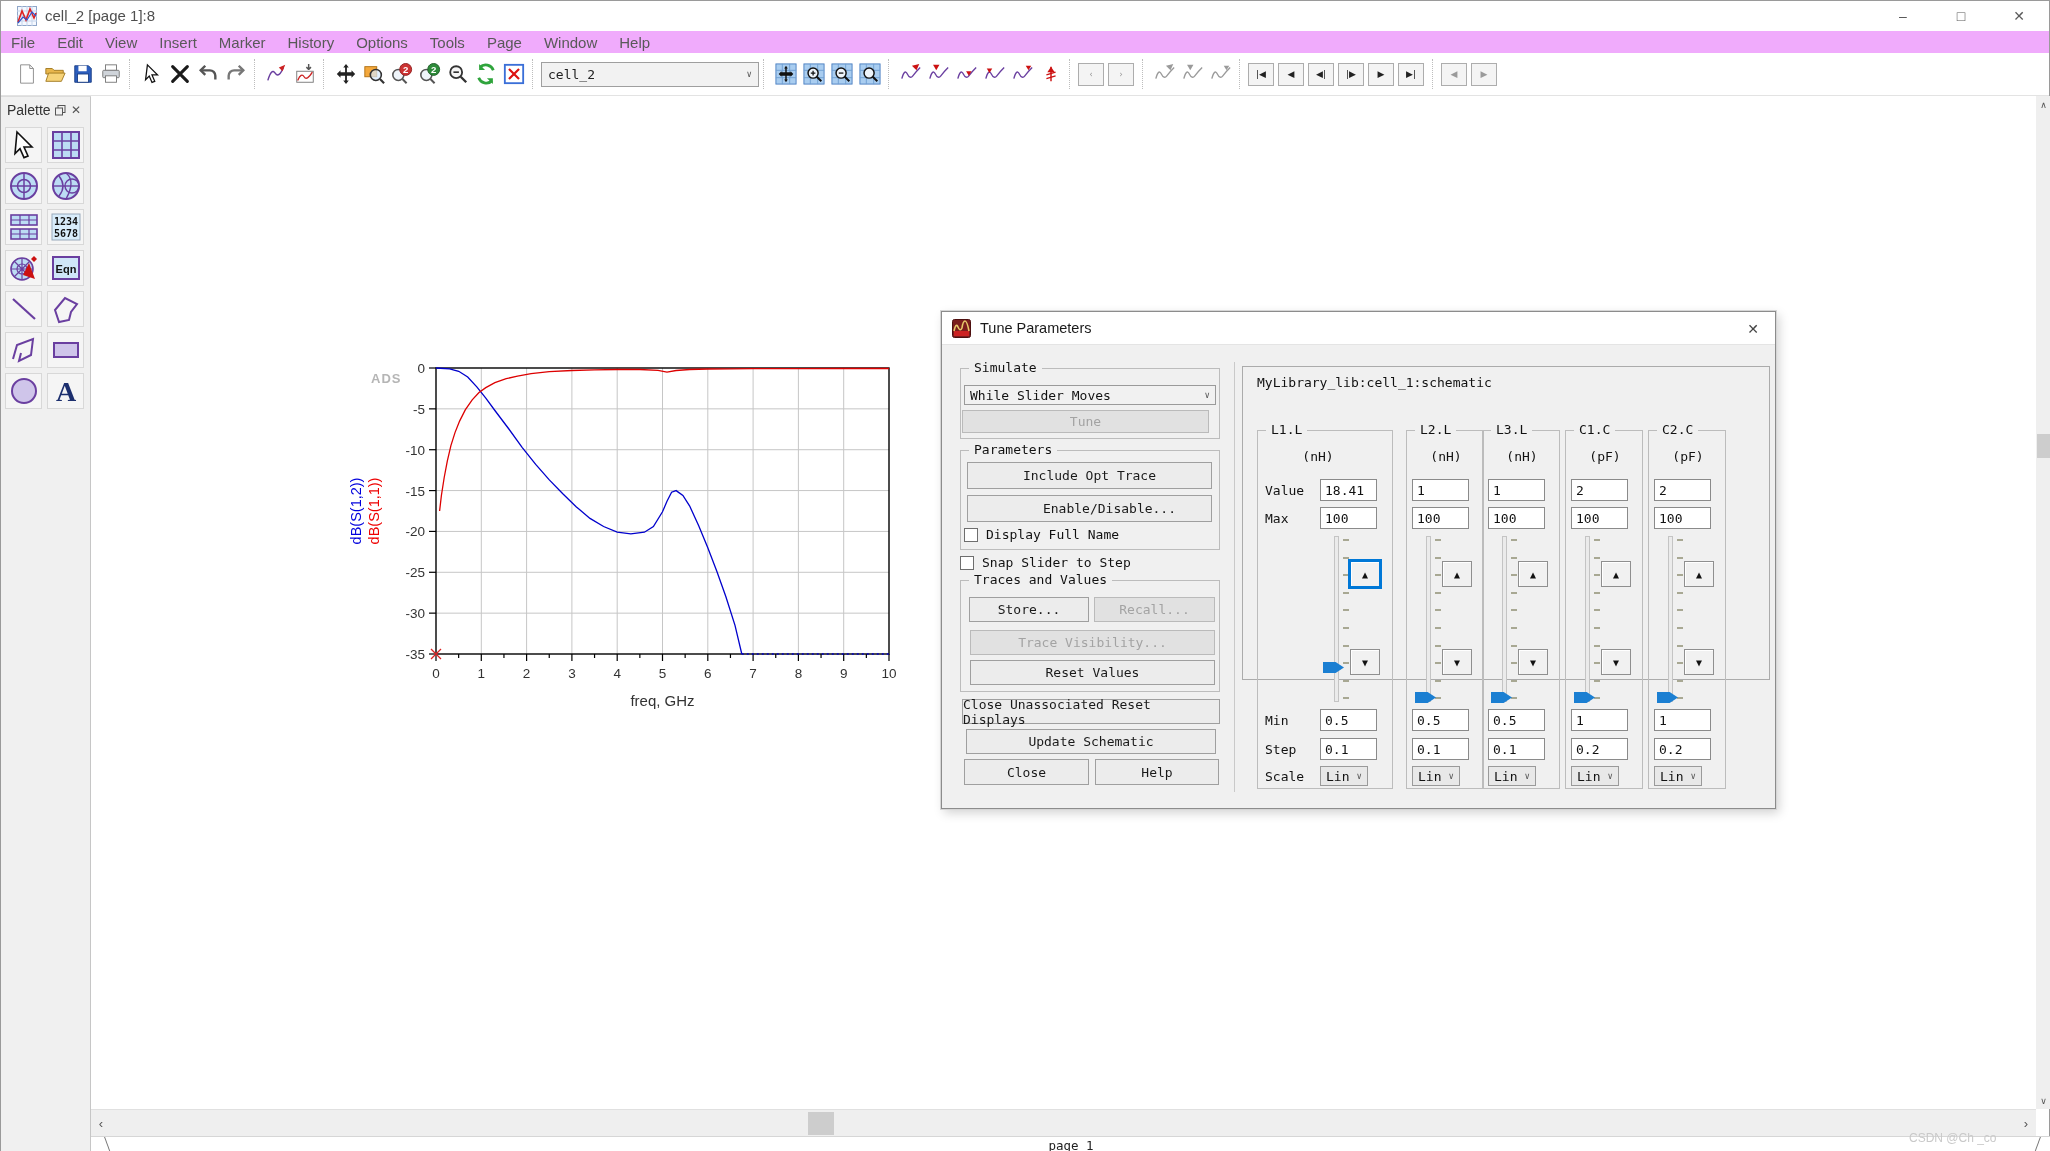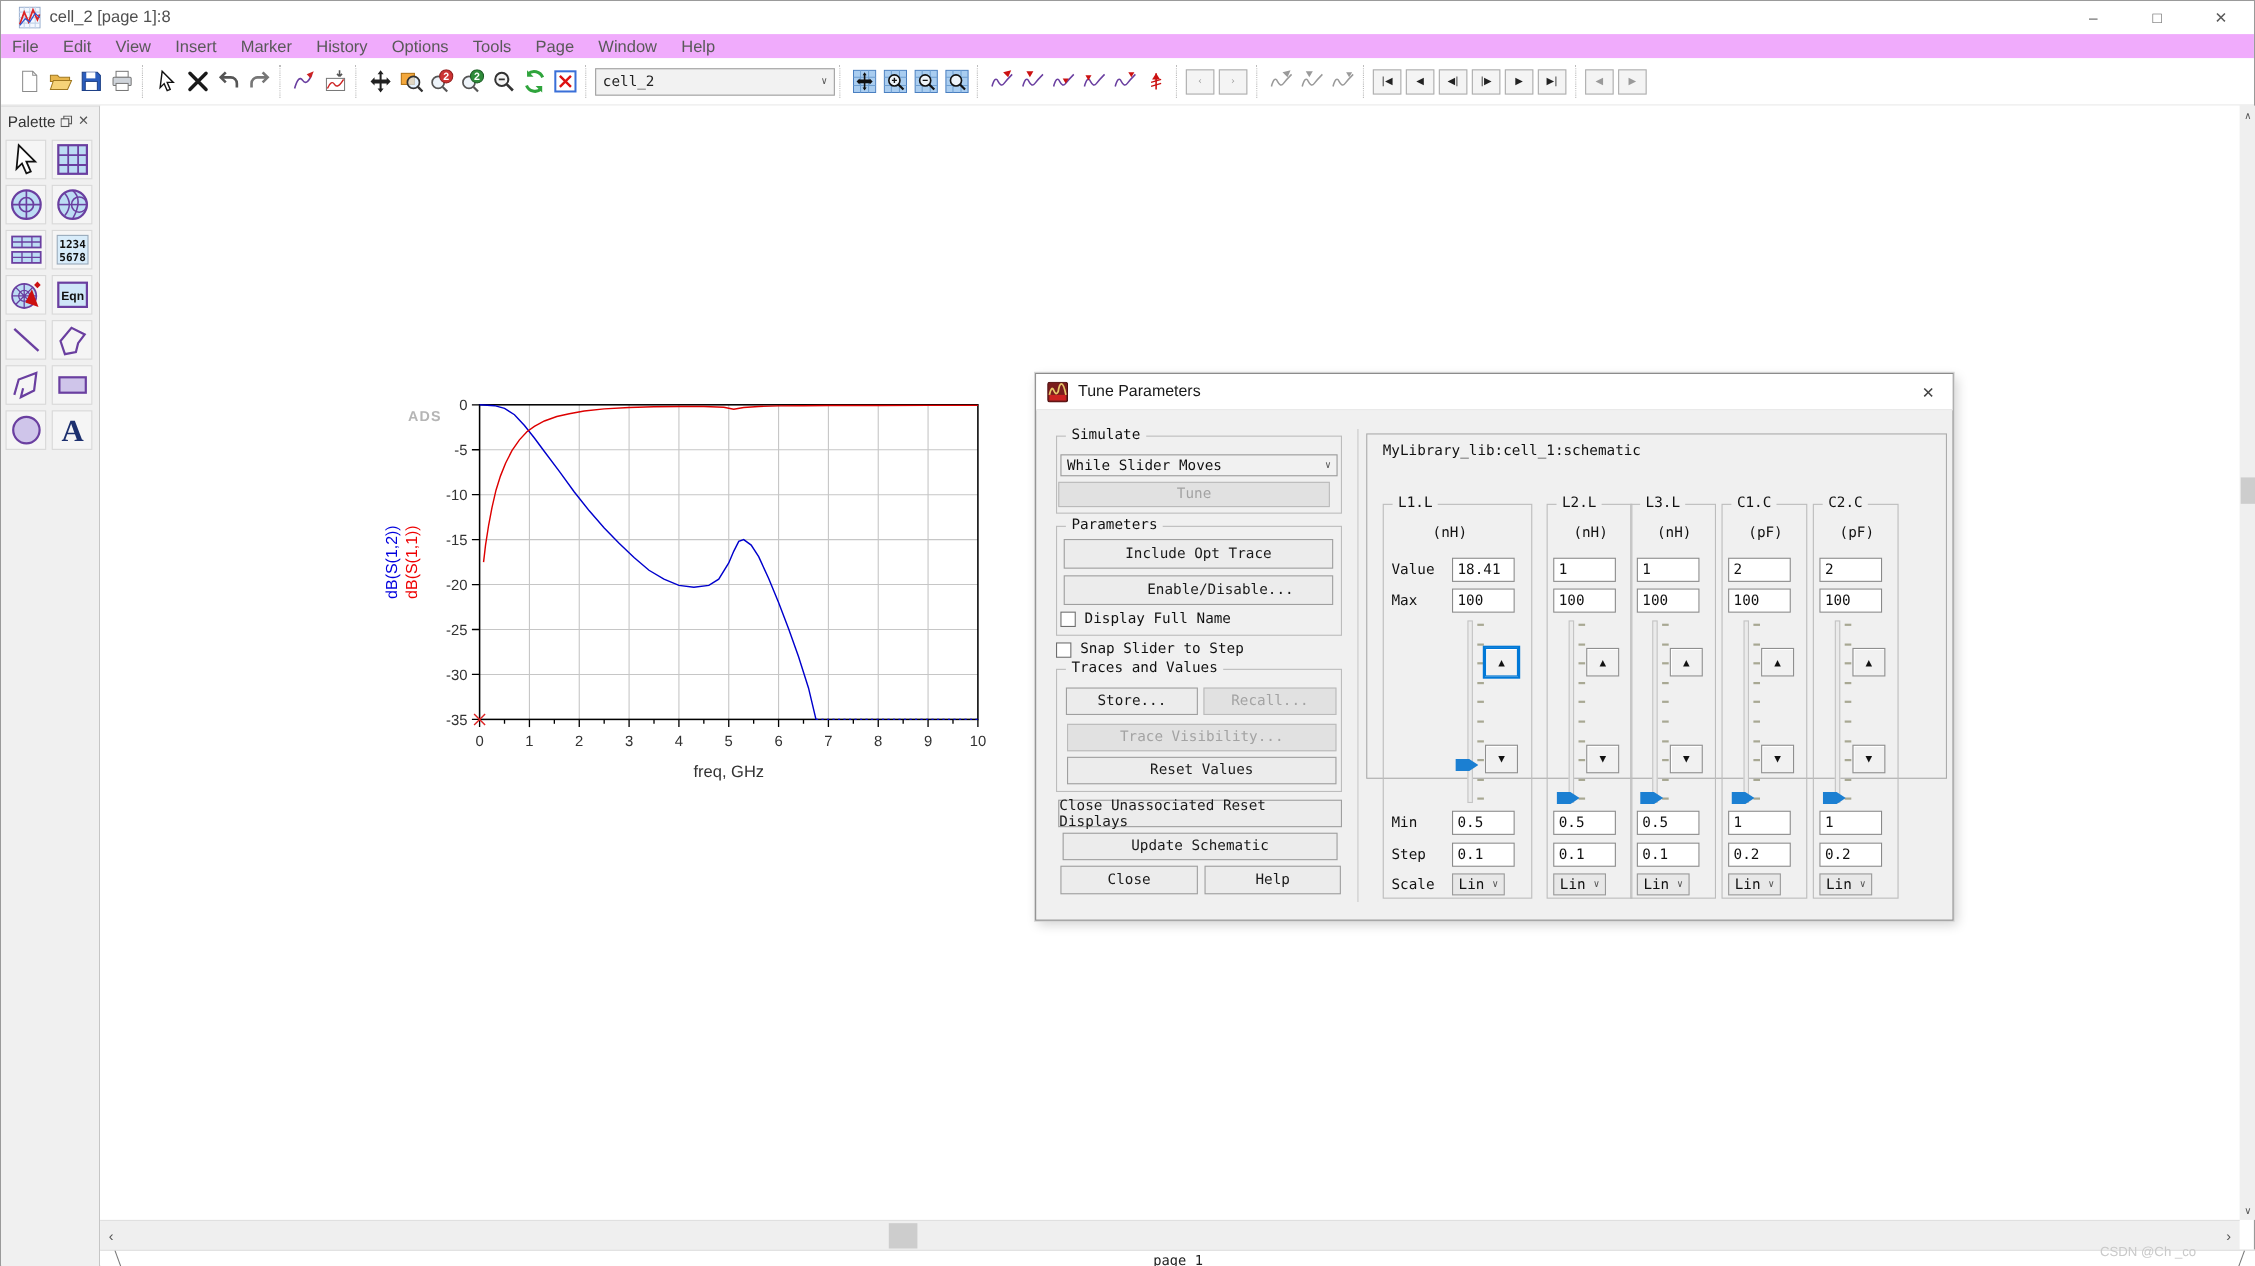--- a/index.html
+++ b/index.html
@@ -49,21 +49,21 @@
 
   
   #pagetabs { position:absolute; left:90px; top:1135px; width:1960px; height:16px; background:#fff; border-top:1px solid #d6d6d6; }
   .tab-slant { position:absolute; top:0; width:1px; height:16px; background:#777; }
   #tab-slant-left { left:16px; transform:skewX(20deg); }
   #tab-slant-right { left:1946px; transform:skewX(-20deg); }
   #page-tab-label { position:absolute; left:0; top:1px; width:1960px; text-align:center; font-size:12.5px; color:#222; font-family:"DejaVu Sans Mono",monospace; }
   #watermark { position:absolute; left:1908px; top:1130px; font-size:12px; color:#c9c9c9; z-index:40; }
 
   
-  #dialog { position:absolute; left:850px; top:215px; width:835px; height:498px; background:#f0f0f0; border:1px solid #8c8c8c; box-shadow:0 0 0 1px #d6d6d6, 3px 4px 10px rgba(0,0,0,.18); font-family:"DejaVu Sans Mono",monospace;margin-top:28px; }
+  #dialog { position:absolute; left:850px; top:215px; width:835px; height:498px; background:#f0f0f0; border:1px solid #8c8c8c; box-shadow:0 0 0 1px #d6d6d6, 3px 4px 10px rgba(0,0,0,.18); font-family:"DejaVu Sans Mono",monospace; }
   #dialog-titlebar { position:absolute; left:0; top:0; width:100%; height:33px; background:#fff; border-bottom:1px solid #e4e4e4; }
   #dialog-icon { position:absolute; left:10px; top:7px; width:19px; height:19px; }
   #dialog-title { position:absolute; left:38px; top:8px; font-family:"Liberation Sans",sans-serif; font-size:14.5px; color:#1a1a1a; }
   #dialog-close { position:absolute; right:0; top:0; width:44px; height:33px; display:flex; align-items:center; justify-content:center; color:#444; font-size:14px; font-family:"Liberation Sans",sans-serif; }
   .grp { position:absolute; border:1px solid #bcbcbc; }
   .grp-legend { position:absolute; top:-9px; left:8px; background:#f0f0f0; padding:0 5px; font-size:13px; color:#111; white-space:nowrap; }
   .dbtn { position:absolute; border:1px solid #9f9f9f; background:#ececec; display:flex; align-items:center; justify-content:center; font-size:13px; color:#1a1a1a; }
   .dbtn.disabled { color:#a3a3a3; background:#e1e1e1; border-color:#bababa; }
   .chkrow { position:absolute; display:flex; align-items:center; }
   .chk { width:14px; height:14px; border:1px solid #6e6e6e; background:#fff; margin-right:8px; flex:none; }

